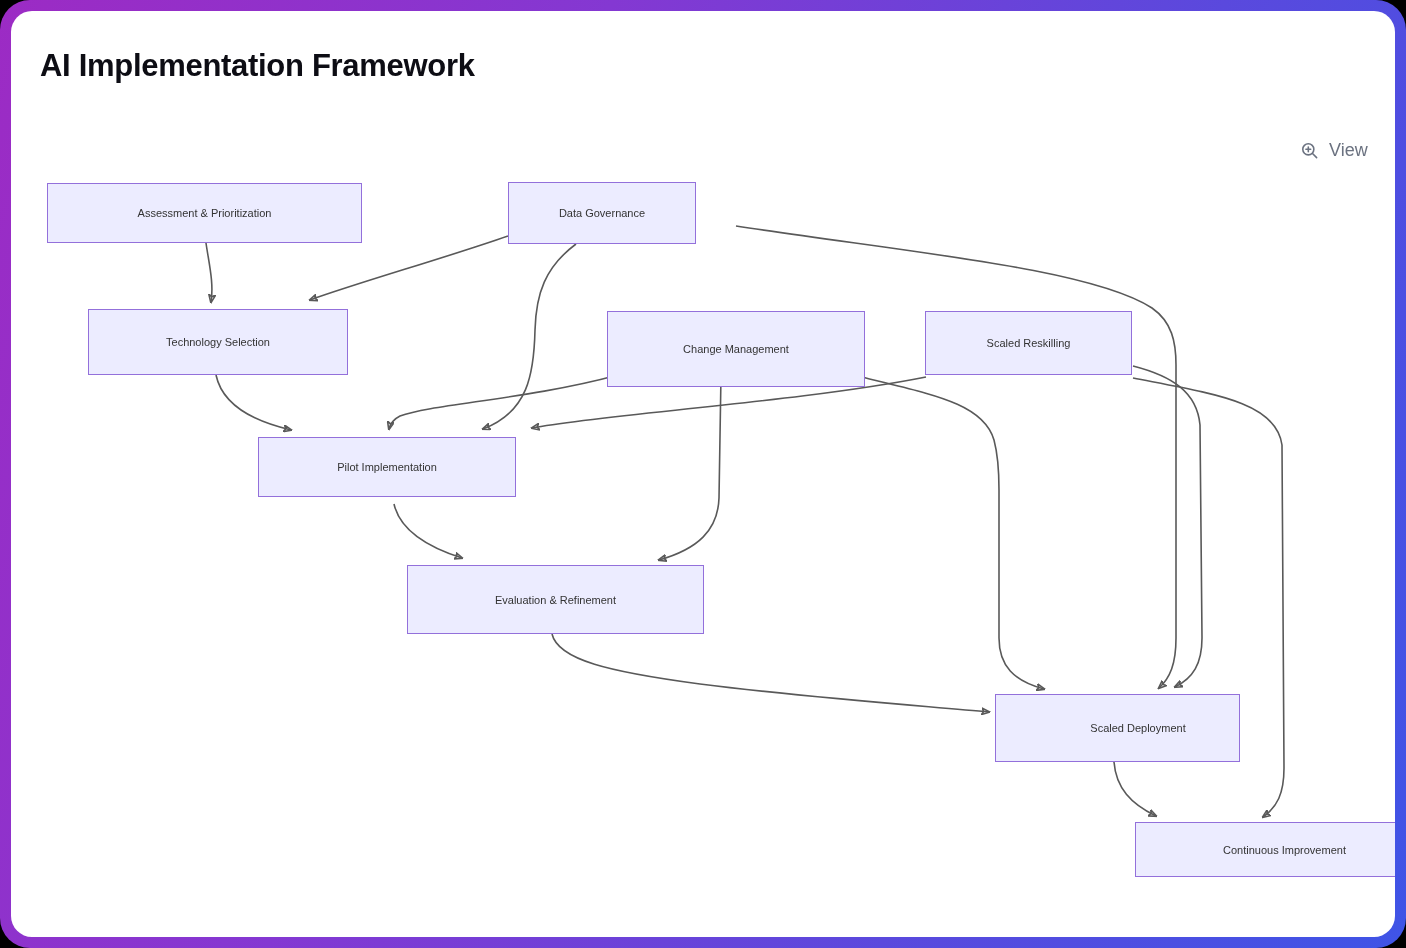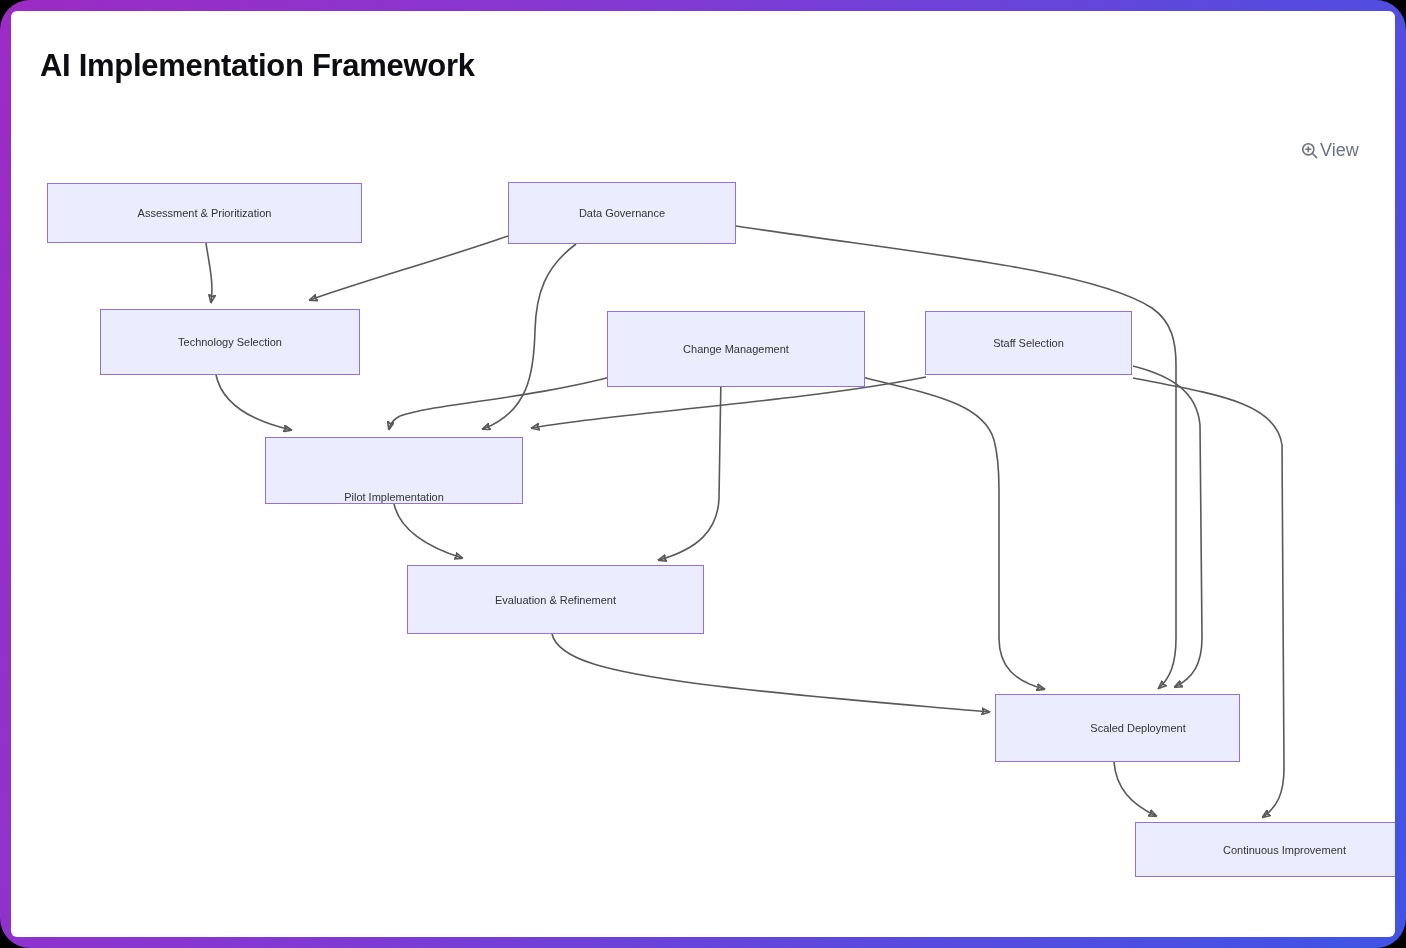--- a/index.html
+++ b/index.html
@@ -19,21 +19,21 @@
     border-radius: 30px;
     background: linear-gradient(110deg, #9c2bc4 0%, #8438d2 35%, #5a49dd 70%, #3f54e6 100%);
     box-sizing: border-box;
     padding: 11px;
   }
   .canvas {
     position: relative;
     width: 100%;
     height: 100%;
     background: #ffffff;
-    border-radius: 6px;
+    border-radius: 21px;
     overflow: hidden;
   }
   
   .stage {
     position: absolute;
     left: -11px;
     top: -11px;
     width: 1406px;
     height: 948px;
   }
@@ -46,21 +46,21 @@
     letter-spacing: -0.3px;
     color: #0d0d14;
     margin: 0;
   }
   .view-btn {
     position: absolute;
     left: 1296px;
     top: 138px;
     display: flex;
     align-items: center;
-    gap: 1px;
+    gap: 10px;
     color: #6b7280;
     font-size: 18px;
     background: none;
     border: none;
     padding: 2px 4px;
     cursor: pointer;
     font-family: inherit;
   }
   .view-btn svg { display: block; }
   #edge-layer {
@@ -133,33 +133,33 @@
             <line x1="15.8" y1="15.8" x2="21" y2="21"></line>
           </svg>
         </span>
         <span>View</span>
       </button>
 
       <div id="nodes">
           <div class="node" style="left: 47px; top: 183px; width: 315px; height: 60px;">
             <span class="node-label">Assessment &amp; Prioritization</span>
           </div>
-          <div class="node" style="left: 508px; top: 182px; width: 228px; height: 62px;">
+          <div class="node" style="left: 508px; top: 182px; width: 188px; height: 62px;">
             <span class="node-label">Data Governance</span>
           </div>
-          <div class="node" style="left: 100px; top: 309px; width: 260px; height: 66px;">
+          <div class="node" style="left: 88px; top: 309px; width: 260px; height: 66px;">
             <span class="node-label">Technology Selection</span>
           </div>
           <div class="node" style="left: 607px; top: 311px; width: 258px; height: 76px;">
             <span class="node-label">Change Management</span>
           </div>
           <div class="node" style="left: 925px; top: 311px; width: 207px; height: 64px;">
-            <span class="node-label">Staff Selection</span>
+            <span class="node-label">Scaled Reskilling</span>
           </div>
-          <div class="node" style="left: 265px; top: 437px; width: 258px; height: 67px; align-items: flex-end;">
+          <div class="node" style="left: 258px; top: 437px; width: 258px; height: 60px;">
             <span class="node-label">Pilot Implementation</span>
           </div>
           <div class="node" style="left: 407px; top: 565px; width: 297px; height: 69px;">
             <span class="node-label">Evaluation &amp; Refinement</span>
           </div>
           <div class="node" style="left: 995px; top: 694px; width: 245px; height: 68px; padding-left: 41px;">
             <span class="node-label">Scaled Deployment</span>
           </div>
           <div class="node" style="left: 1135px; top: 822px; width: 299px; height: 55px;">
             <span class="node-label">Continuous Improvement</span>

